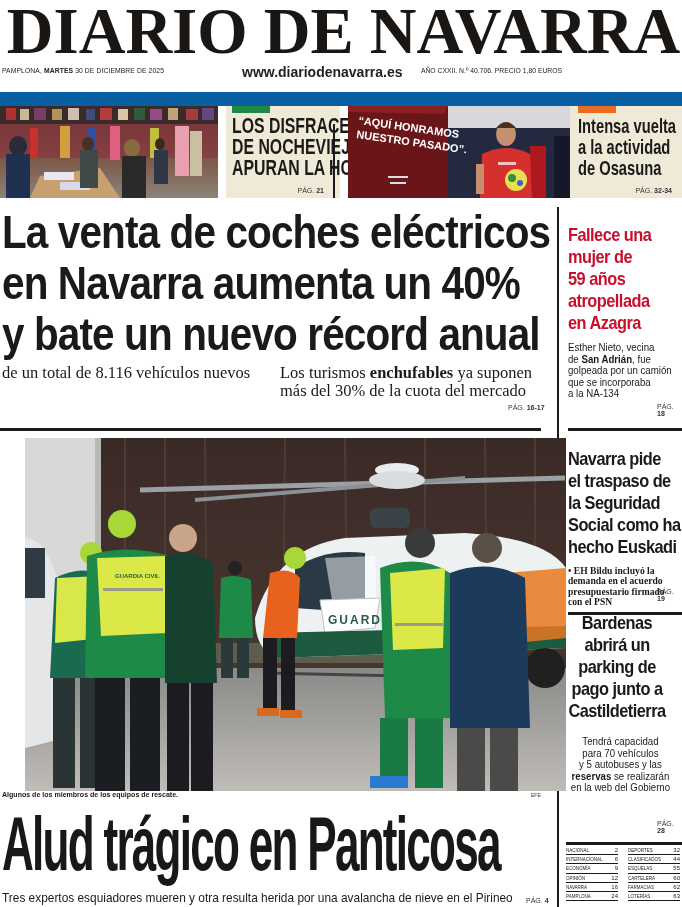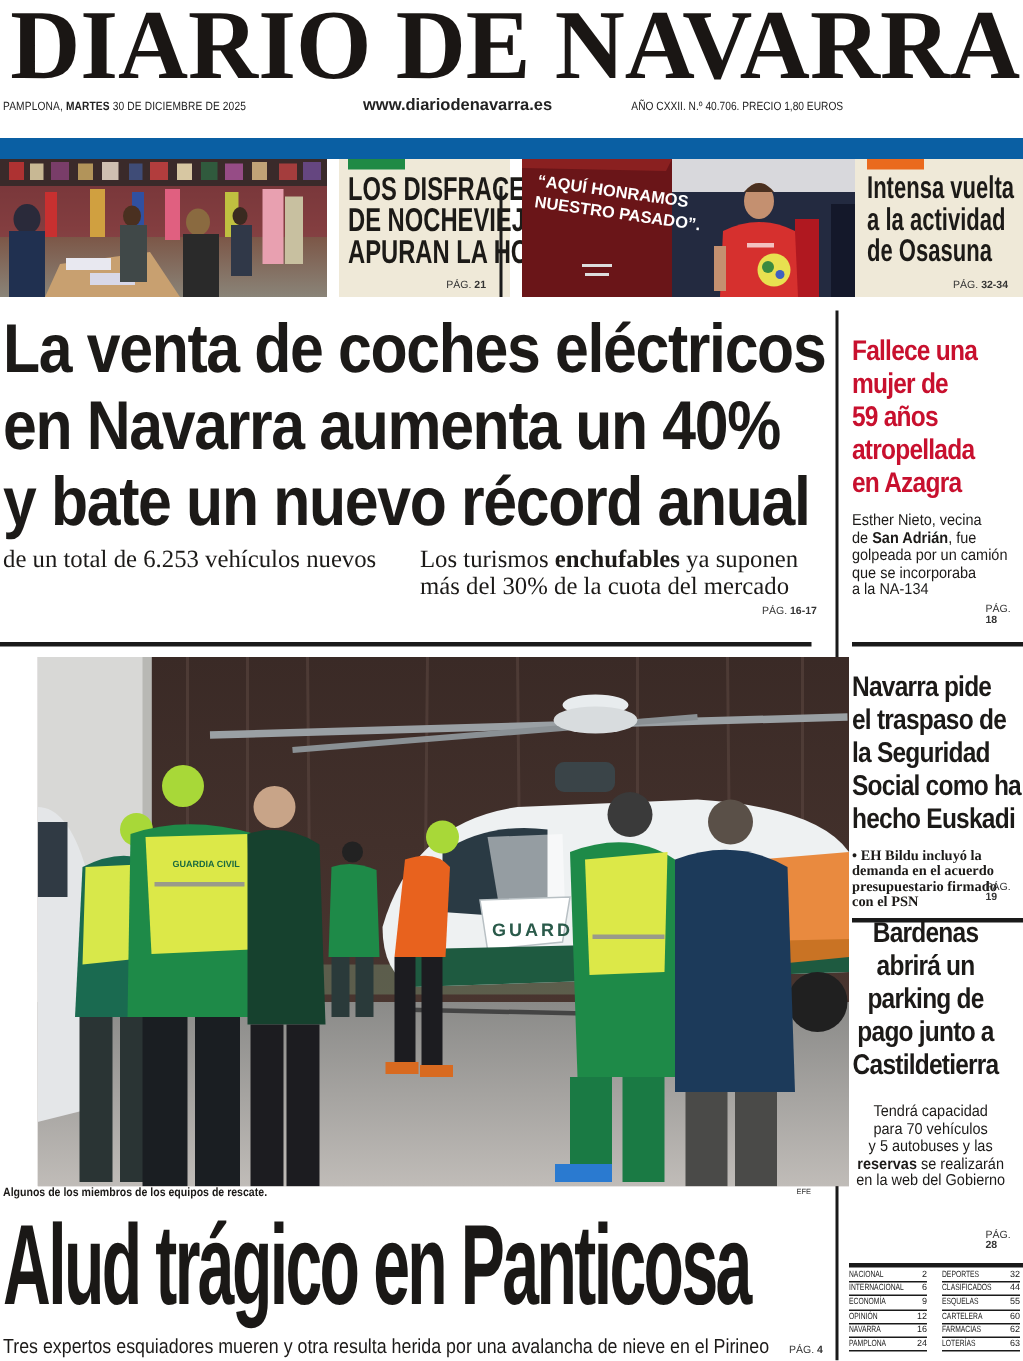--- a/index.html
+++ b/index.html
@@ -5,21 +5,21 @@
   * { box-sizing: border-box; margin: 0; padding: 0; }
   html, body { width: 682px; height: 907px; background: #ffffff; overflow: hidden; }
   body { position: relative; font-family: "Liberation Sans", sans-serif; color: #1a1816; }
 
   
   .masthead { position: absolute; left: 0; top: 0; width: 682px; height: 60px; text-align: center; }
   .masthead-title { font-family: "Liberation Serif", serif; font-weight: bold; font-size: 66px; letter-spacing: 0px; line-height: 62px; color: #1a1614; transform: scaleX(0.98); transform-origin: center; white-space: nowrap; }
   .dateline { position: absolute; top: 64px; left: 0; width: 564px; height: 14px; font-size: 8px; color: #222; }
   .dateline .left { position: absolute; left: 2px; top: 2px; font-family: "Liberation Sans", sans-serif; transform: scaleX(0.85); transform-origin: left; letter-spacing: 0.1px; }
   .dateline .left b { font-weight: bold; }
-  .dateline .center { position: absolute; left: 242px; top: 0px; font-size: 11px; font-weight: bold; font-family: "Liberation Sans", sans-serif; }
+  .dateline .center { position: absolute; left: 242px; top: 0px; font-size: 14px; font-weight: bold; font-family: "Liberation Sans", sans-serif; }
   .dateline .right { position: absolute; right: 2px; top: 2px; transform: scaleX(0.85); transform-origin: right; }
   .blue-bar { position: absolute; left: 0; top: 92px; width: 682px; height: 14px; background: #0a5fa3; }
 
   
   .teasers { position: absolute; left: 0; top: 106px; width: 682px; height: 92px; }
   .teaser-photo { position: absolute; top: 0; height: 92px; overflow: hidden; }
   .teaser-box { position: absolute; top: 0; height: 92px; background: #efe9d8; }
   .teaser-tab { position: absolute; top: 0; left: 0; width: 38px; height: 7px; }
   .teaser-head { position: absolute; left: 0; top: 9px; font-family: "Liberation Sans", sans-serif; font-weight: bold; color: #1c1a17; line-height: 21px; transform: scaleX(0.72); transform-origin: left top; white-space: nowrap; }
   .teaser-page { position: absolute; right: 6px; bottom: 4px; font-size: 7px; color: #333; }
@@ -175,21 +175,21 @@
   </div>
 </section>
 
 <article>
   <h1 class="lead-head">
     <div>La venta de coches eléctricos</div>
     <div>en Navarra aumenta un 40%</div>
     <div>y bate un nuevo récord anual</div>
   </h1>
   <div class="lead-sub" style="left:2px;">
-    <div>de un total de 6.253 vehículos nuevos</div>
+    <div>de un total de 8.116 vehículos nuevos</div>
   </div>
   <div class="lead-sub" style="left:280px;">
     <div><span>Los turismos </span><b>enchufables</b><span> ya suponen</span></div>
     <div>más del 30% de la cuota del mercado</div>
   </div>
   <div class="page-ref" style="left:508px;top:404px;">
     <span>PÁG.</span>
     <b>16-17</b>
   </div>
 </article>

